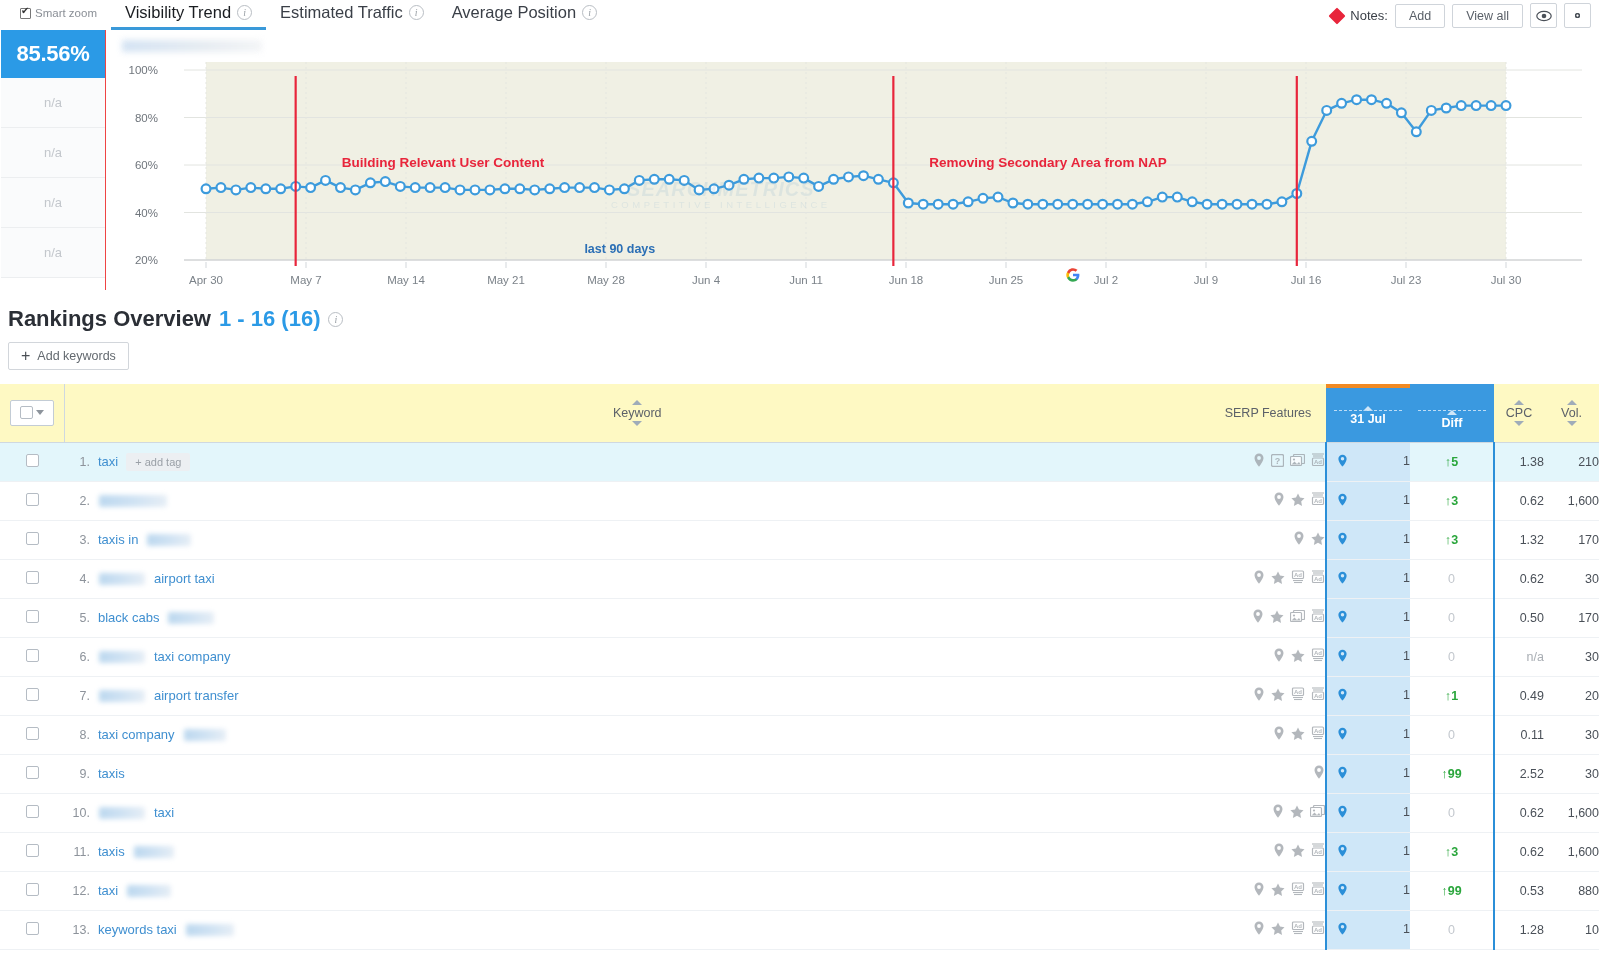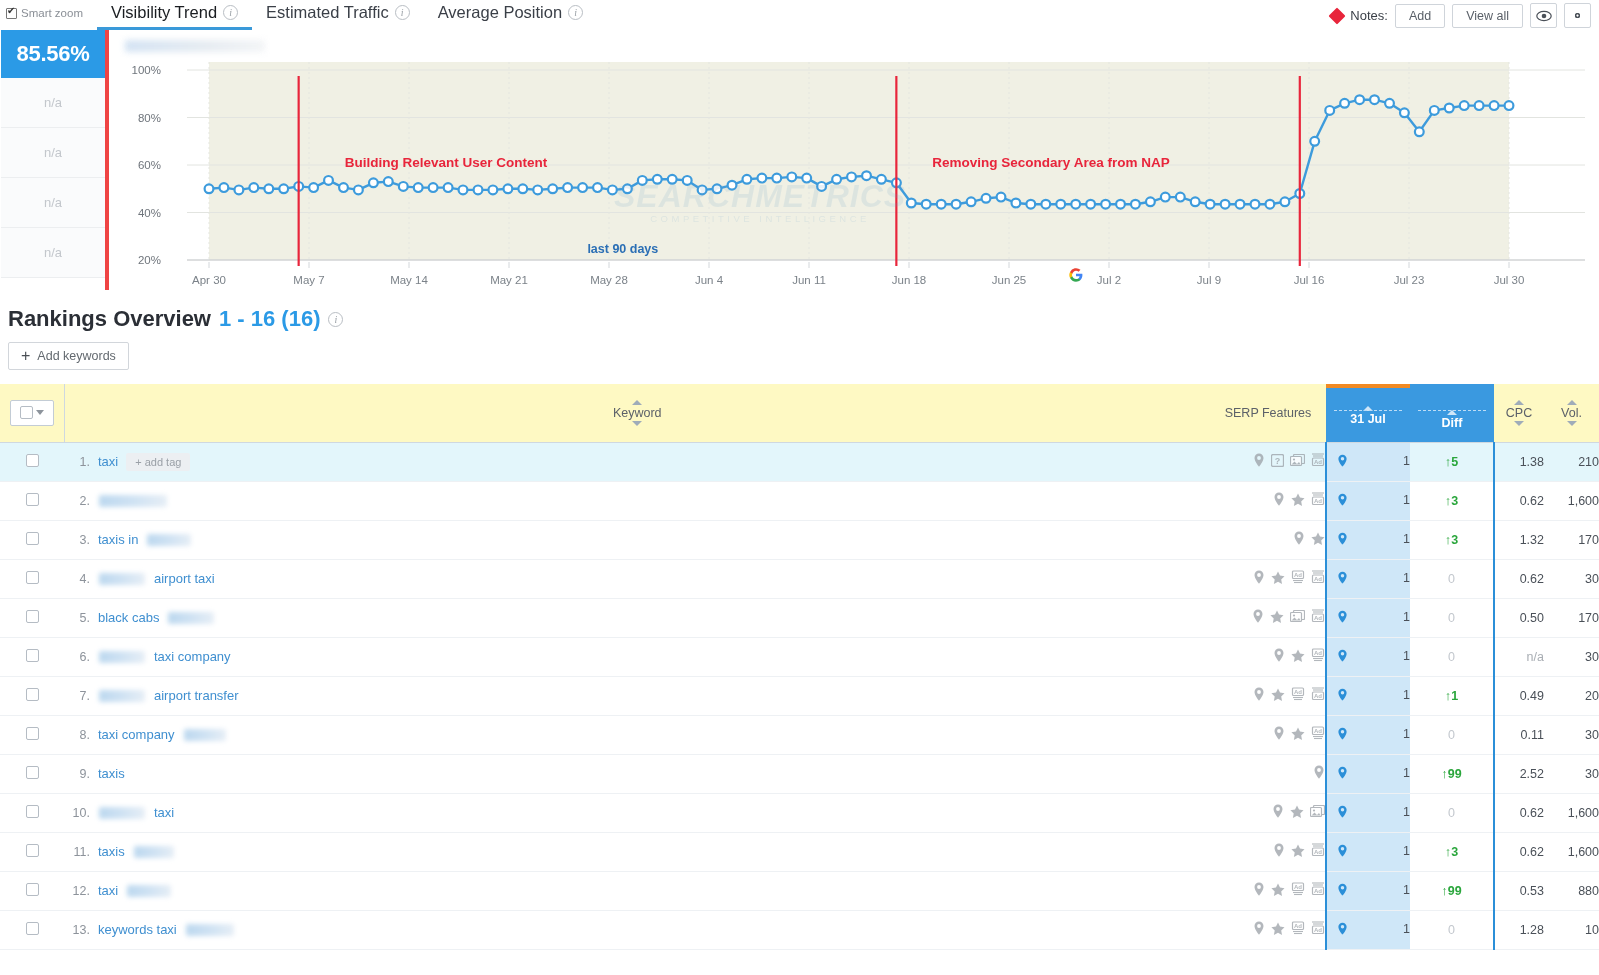--- a/index.html
+++ b/index.html
@@ -9,21 +9,21 @@
     background: #ffffff;
     font-family: "Liberation Sans", sans-serif;
     overflow: hidden;
   }
   .page { position: relative; width: 1599px; height: 975px; background:#fff; }
 
   
   .topbar {
     position: relative; height: 30px;
     display: flex; align-items: flex-start;
-    padding-left: 6px;
+    padding-left: 20px;
     background:#fff;
   }
   .smartzoom {
     display:flex; align-items:center; gap:4px;
     font-size: 11.5px; color:#8a8f96; margin-top:7px; margin-right:14px;
   }
   .sz-check {
     width:11px; height:11px; border:1px solid #777; border-radius:1px;
     background:#fff; position:relative; display:inline-block;
   }
@@ -74,40 +74,40 @@
     height:48px; display:flex; align-items:center; justify-content:center;
     letter-spacing:-0.3px;
   }
   .score-na {
     height:50px; background:#fafbfc; border-bottom:1px solid #eceef0;
     display:flex; align-items:center; justify-content:center;
     color:#c3c7cc; font-size:13px;
   }
   .chart-wrap {
     position:relative; flex:1; margin-right:10px;
-    border-left:4px solid #ef4444;
+    border-left:1px solid #ef4444;
   }
   .chart-top-blur {
     position:absolute; left:16px; top:10px; width:140px; height:12px;
     background:linear-gradient(90deg,#cfe0f2,#e4eaf0 60%,#f2f4f6);
     filter: blur(3px); opacity:.9;
   }
   .chart-svg { position:absolute; left:0; top:0; }
   .ann {
     position:absolute; color:#e8253b; font-size:13.5px; font-weight:bold;
     white-space:nowrap;
   }
   .ann-90 {
     position:absolute; color:#2b6fb5; font-size:12.5px; font-weight:bold;
   }
   .watermark {
     position:absolute; left:505px; top:148px; opacity:.14;
     color:#6aa0c8; pointer-events:none; text-align:center;
   }
-  .wm-main { font-size:32px; font-weight:bold; letter-spacing:1px; font-style:italic; }
+  .wm-main { font-size:20px; font-weight:bold; letter-spacing:1px; font-style:italic; }
   .wm-sub { font-size:9.5px; letter-spacing:3.5px; margin-top:-2px; }
   .g-logo { position:absolute; font-size:15px; font-weight:bold; }
 
   
   .rank-head {
     padding: 16px 0 0 8px;
     display:flex; align-items:center; gap:8px;
   }
   .rank-title { font-size:22px; color:#2b2f36; font-weight:bold; }
   .rank-count { font-size:22px; color:#2b9ae6; font-weight:bold; }

